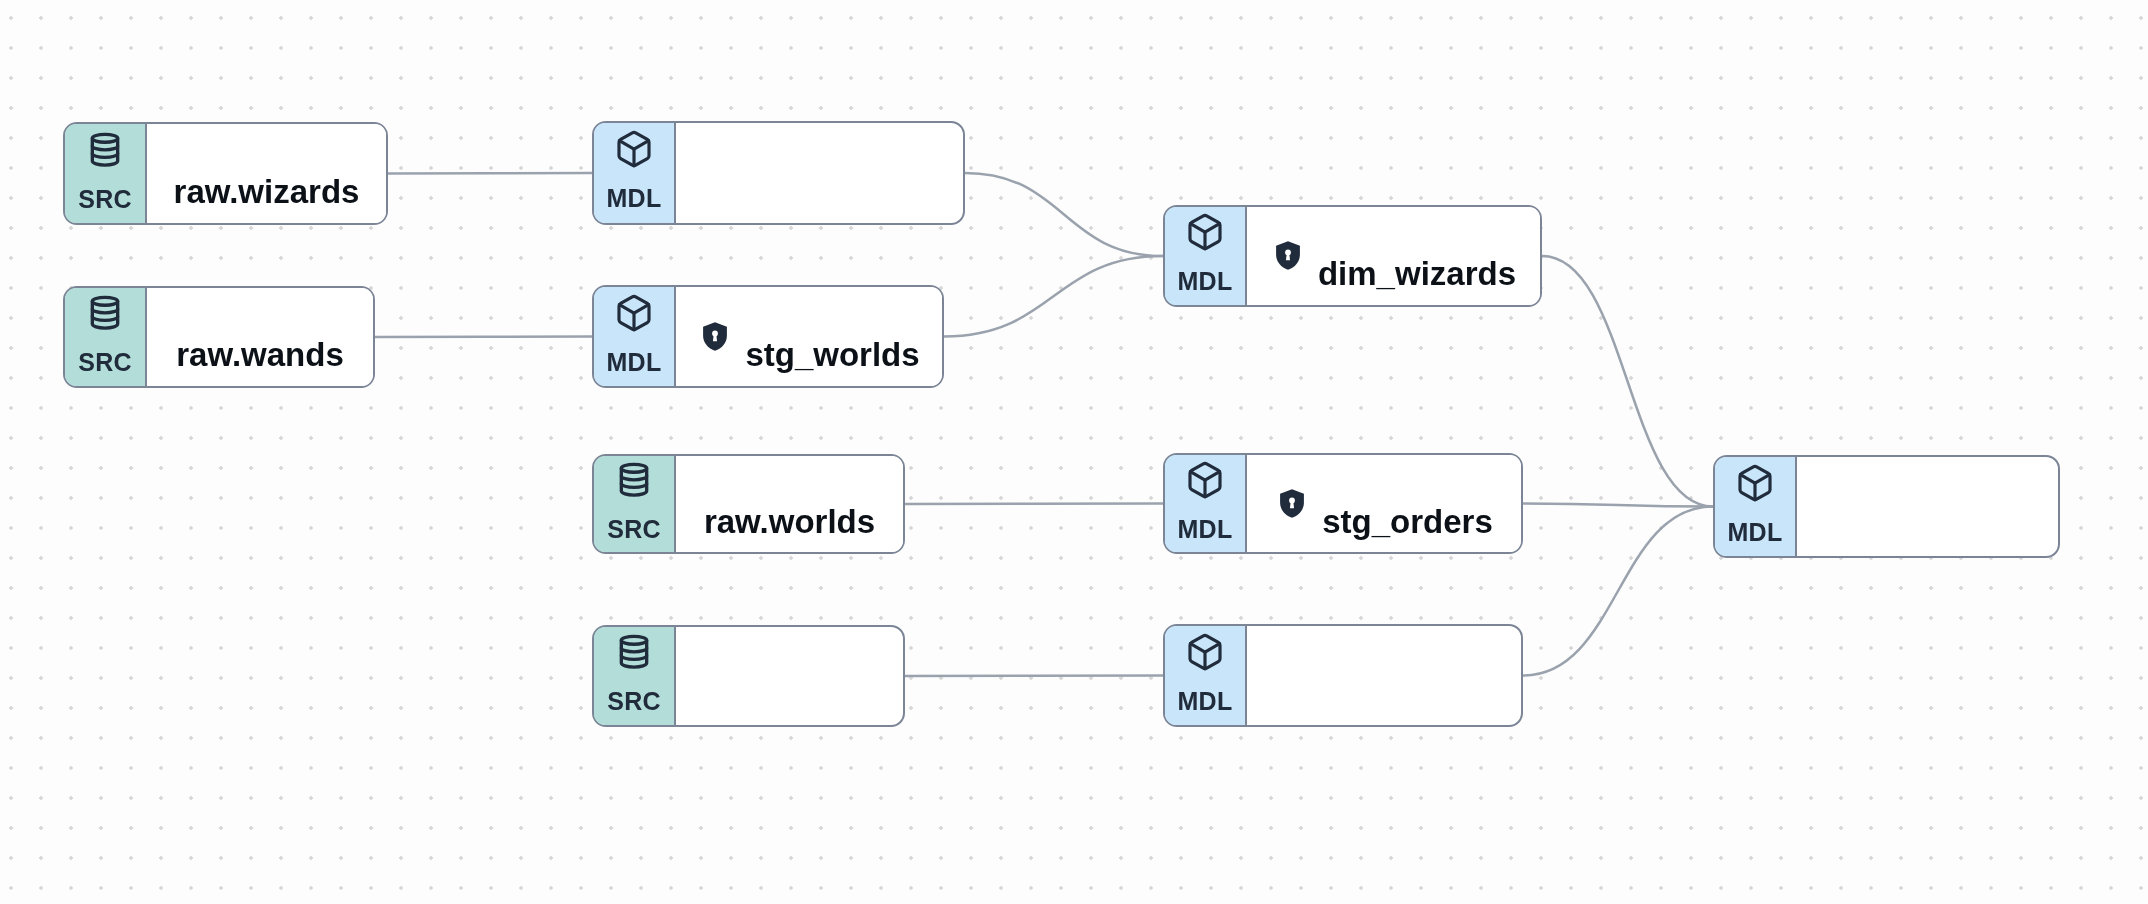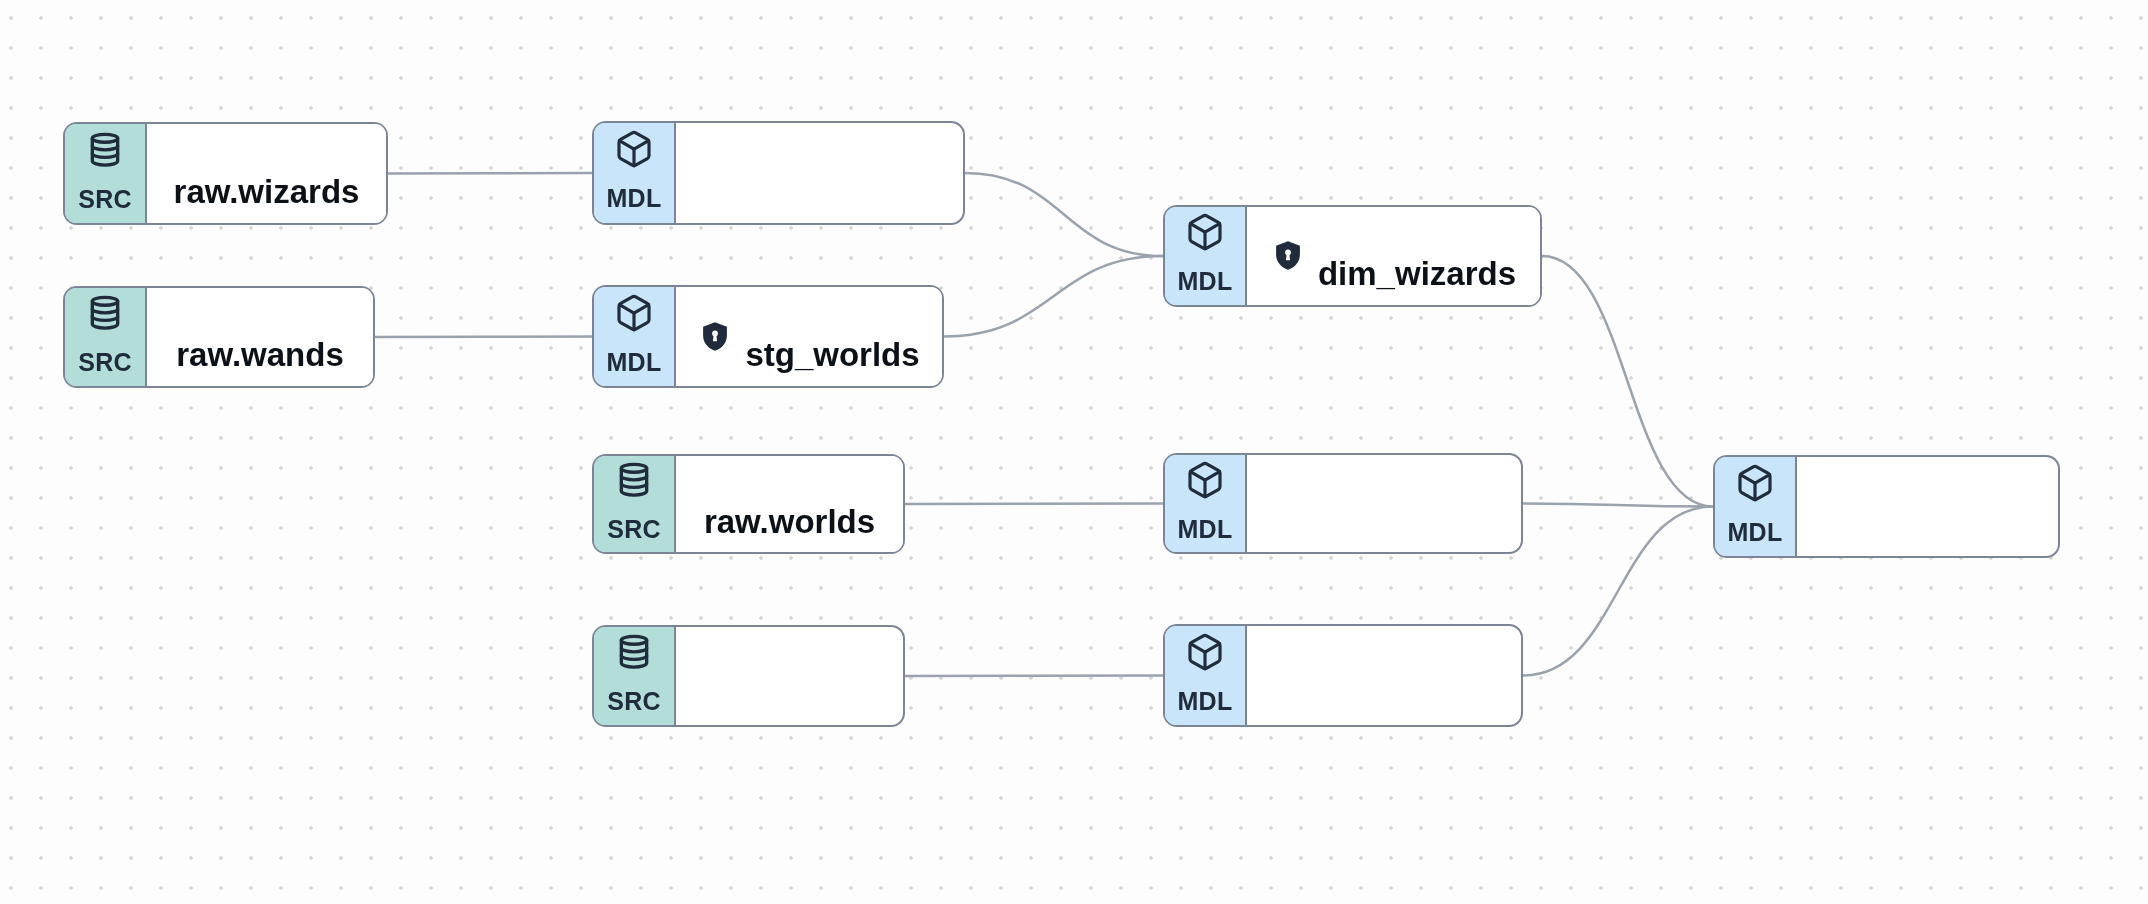--- a/index.html
+++ b/index.html
@@ -198,20 +198,30 @@
     <div class="badge">
       <span class="icon type-icon">
           <svg width="40" height="40" viewBox="0 0 24 24" fill="none" stroke="#202b3b" stroke-width="1.9" stroke-linecap="round" stroke-linejoin="round">
             <path d="M21 16V8a2 2 0 0 0-1-1.73l-7-4a2 2 0 0 0-2 0l-7 4A2 2 0 0 0 3 8v8a2 2 0 0 0 1 1.73l7 4a2 2 0 0 0 2 0l7-4A2 2 0 0 0 21 16z"></path>
             <polyline points="3.27 6.96 12 12.01 20.73 6.96"></polyline>
             <line x1="12" y1="22.08" x2="12" y2="12"></line>
           </svg>
         </span>
       <span class="badge-label">MDL</span>
     </div>
+    <div class="body">
+      <span class="icon shield">
+          <svg width="34" height="34" viewBox="0 0 24 24" fill="#202b3b">
+            <path d="M12 1.6l8.4 3.1v6.2c0 5.3-3.6 9.2-8.4 10.8-4.8-1.6-8.4-5.5-8.4-10.8V4.7L12 1.6z"></path>
+            <circle cx="12" cy="9.5" r="2.05" fill="#fff"></circle>
+            <path d="M11.05 10.6h1.9l.5 4.4h-2.9z" fill="#fff"></path>
+          </svg>
+        </span>
+      <span class="label">stg_orders</span>
+    </div>
   </div>
     <div class="node SRC" style="left: 592px; top: 625px; width: 313px; height: 102px;">
     <div class="badge">
       <span class="icon type-icon">
           <svg width="38" height="40" viewBox="0 0 24 24" fill="none" stroke="#202b3b" stroke-width="2.1" stroke-linecap="round" stroke-linejoin="round">
             <ellipse cx="12" cy="4.6" rx="8" ry="2.5"></ellipse>
             <path d="M4 4.6v4.8c0 1.38 3.58 2.5 8 2.5s8-1.12 8-2.5V4.6"></path>
             <path d="M4 9.4v4.8c0 1.38 3.58 2.5 8 2.5s8-1.12 8-2.5V9.4"></path>
             <path d="M4 14.2V19c0 1.38 3.58 2.5 8 2.5s8-1.12 8-2.5v-4.8"></path>
           </svg>

